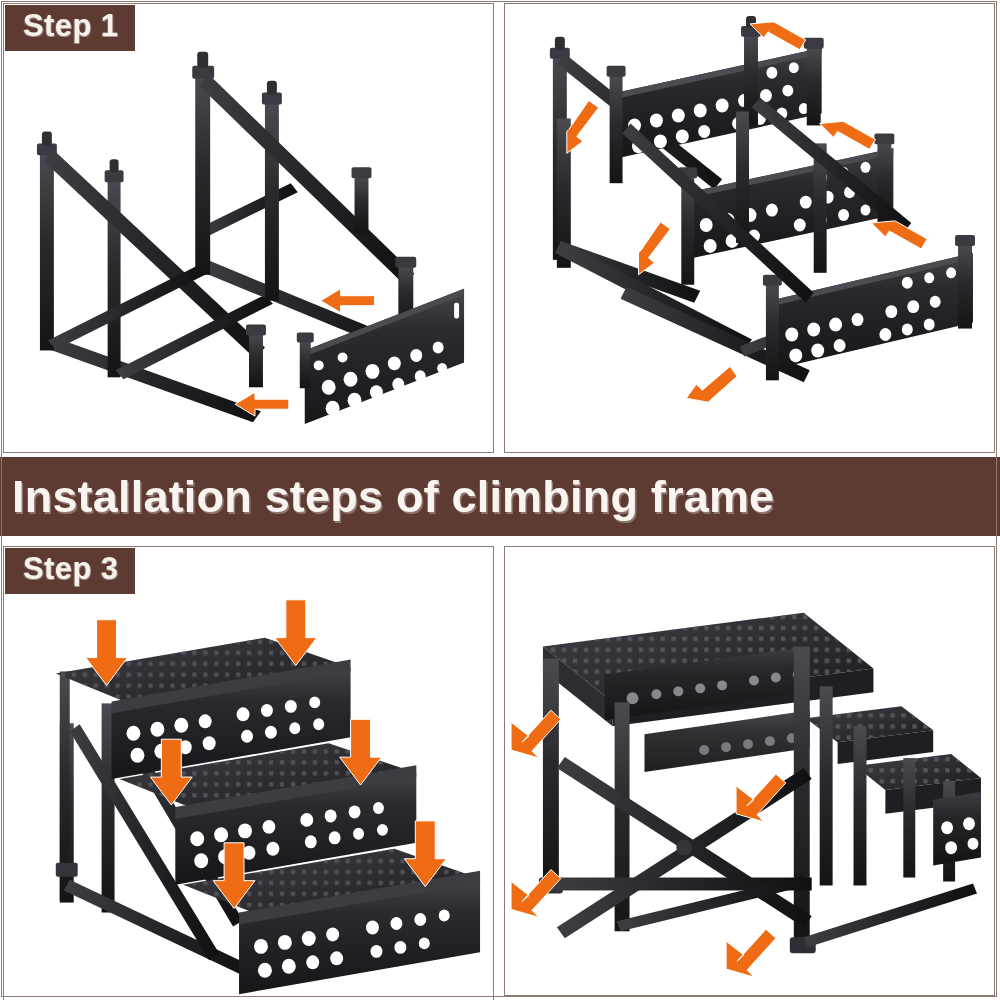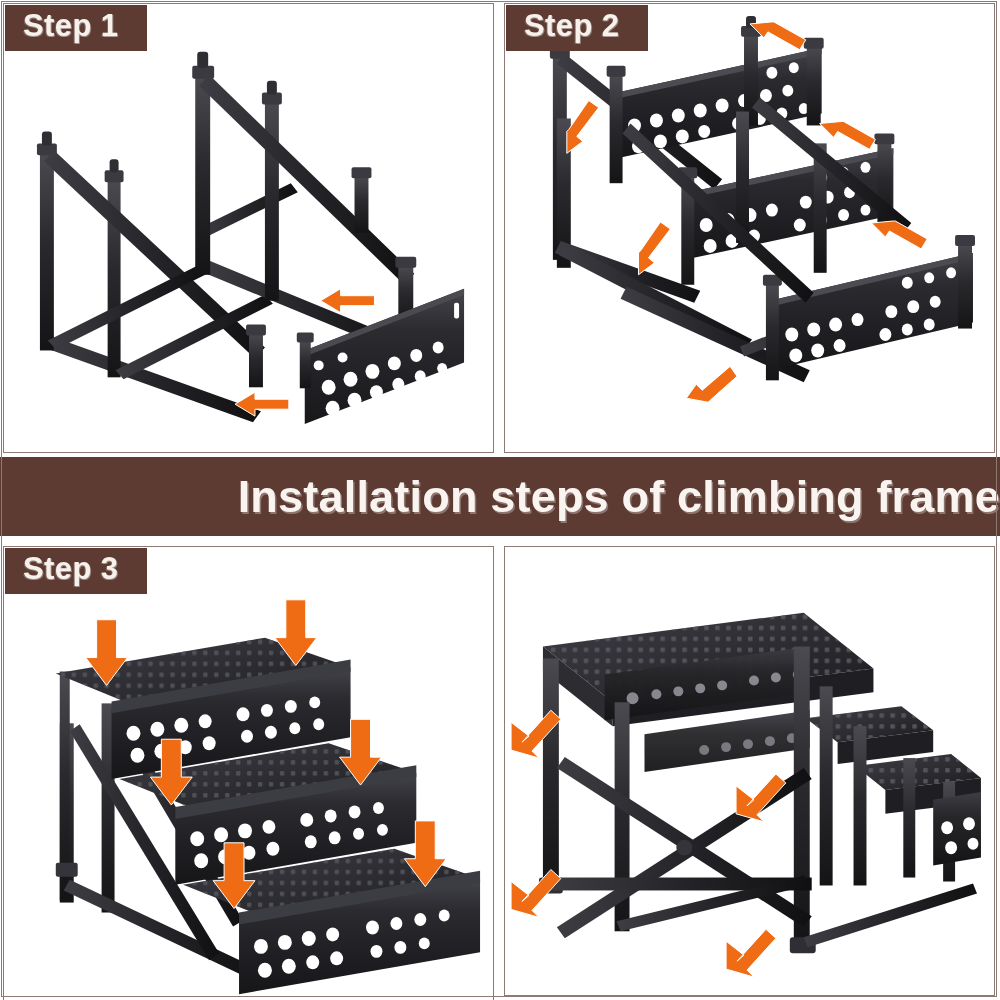--- a/index.html
+++ b/index.html
@@ -29,38 +29,39 @@
 
   
   .step-tag {
     position: absolute;
     left: 1px; top: 1px;
     background: #5d3b33;
     color: #f7f1ec;
     font-size: 31px;
     font-weight: bold;
     letter-spacing: 0.4px;
-    padding: 5px 29px 8px 18px;
+    padding: 5px 17px 8px 18px;
     line-height: 1.05;
     z-index: 40;
     text-shadow:
       1px 1px 0 rgba(255,255,255,.35),
       -1px 1px 0 rgba(255,255,255,.2);
   }
 
   
   #banner {
     position: absolute;
     left: 0; top: 457px;
     width: 1000px; height: 79px;
     background: #5d3b33;
     display: flex;
     align-items: center;
-    justify-content: flex-end;
+    justify-content: flex-start;
     z-index: 60;
+    padding-left: 12px;
   }
   #banner .banner-text {
     color: #faf4f0;
     font-size: 45px;
     font-weight: bold;
     letter-spacing: 0.2px;
     white-space: nowrap;
     text-shadow: 1.5px 1.5px 0 rgba(255,255,255,.30);
   }
 
@@ -331,21 +332,20 @@
         <path d="M390,218 L368,220 L382,234 L386,228 L418,246 L424,236 L392,218 Z" fill="#ef6c15" stroke="#ffffff" stroke-width="1"></path>
       </g>
       <g>
         <path d="M134,250 L134,272 L150,260 L144,255 L166,226 L156,219 L136,248 Z" fill="#ef6c15" stroke="#ffffff" stroke-width="1"></path>
       </g>
       <g>
         <path d="M204,400 L182,396 L192,382 L198,388 L226,364 L233,374 L206,398 Z" fill="#ef6c15" stroke="#ffffff" stroke-width="1"></path>
       </g>
     </svg>
 
-    <div class="step-tag" style="background: rgb(93, 59, 51);">Step 2</div>
   </div>
 
   <div class="panel" id="panel-step3" style="border-color: rgb(141, 122, 116);">
     <svg class="scene" viewBox="0 0 491 450" preserveAspectRatio="xMidYMid meet">
       <defs>
         <linearGradient id="s3barA" x1="0" y1="0" x2="0" y2="1">
           <stop offset="0%" stop-color="#4a4a50"></stop>
             <stop offset="45%" stop-color="#2a2a2e"></stop>
             <stop offset="100%" stop-color="#141416"></stop>
         </linearGradient>

